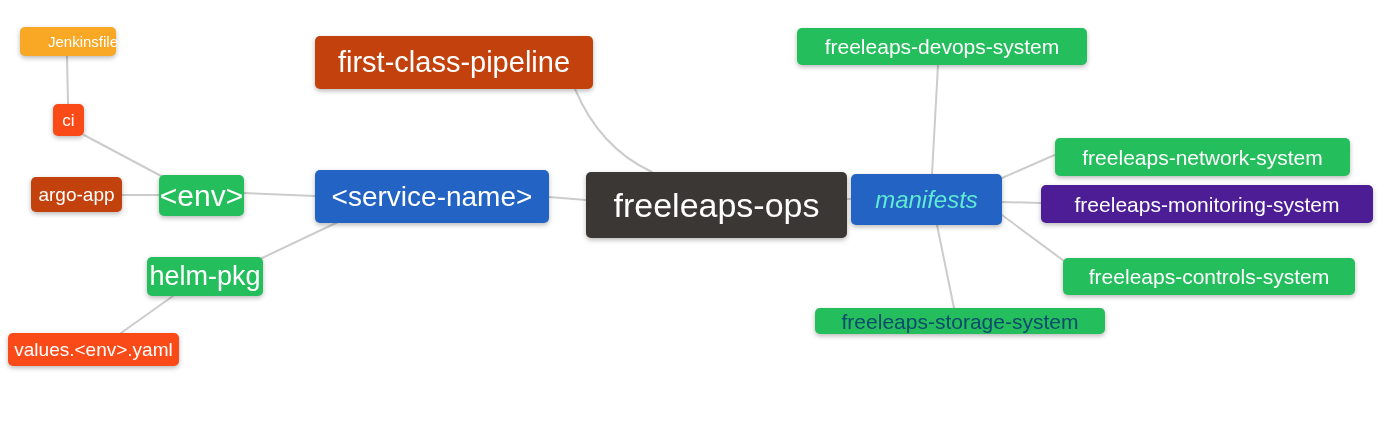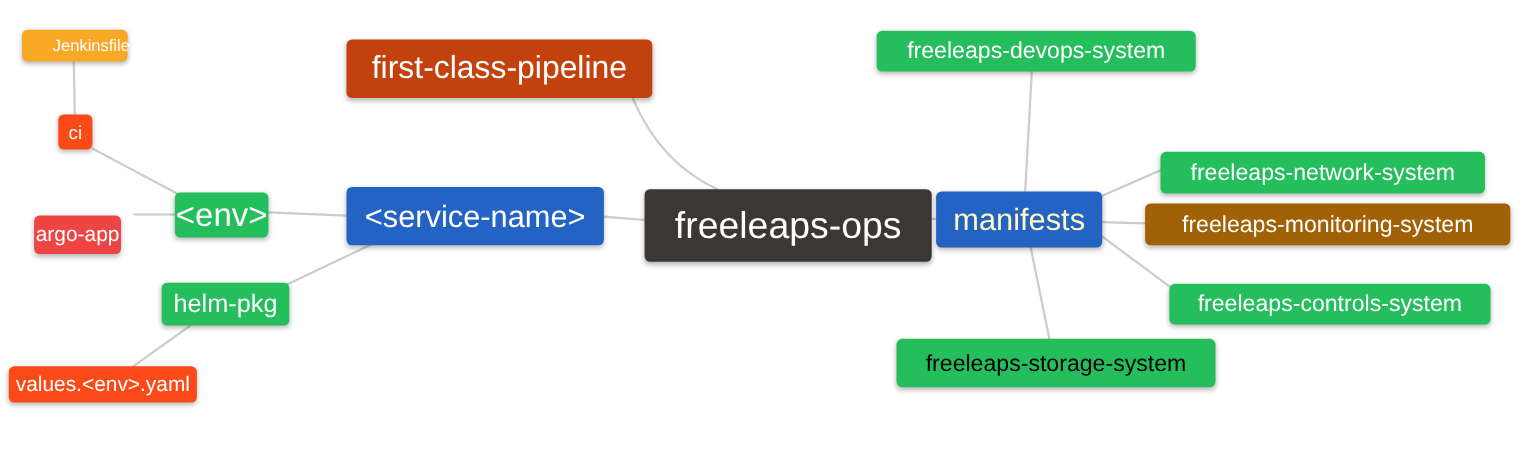--- a/index.html
+++ b/index.html
@@ -53,26 +53,26 @@
       <line x1="932" y1="174" x2="938" y2="65" stroke="#cccccc" stroke-width="2" stroke-linecap="round"></line>
       <line x1="1002" y1="178" x2="1066" y2="150" stroke="#cccccc" stroke-width="2" stroke-linecap="round"></line>
       <line x1="1002" y1="202" x2="1041" y2="203" stroke="#cccccc" stroke-width="2" stroke-linecap="round"></line>
       <line x1="1002" y1="215" x2="1064" y2="261" stroke="#cccccc" stroke-width="2" stroke-linecap="round"></line>
       <line x1="937" y1="225" x2="954" y2="308" stroke="#cccccc" stroke-width="2" stroke-linecap="round"></line>
     </svg>
   <div id="node-layer">
       <div class="node" style="left: 586px; top: 172px; width: 261px; height: 66px; font-size: 34px; background: rgb(59, 55, 53); color: rgb(255, 255, 255);">freeleaps-ops</div>
       <div class="node" style="left: 315px; top: 36px; width: 278px; height: 53px; font-size: 29px; background: #c2410c; color: rgb(255, 255, 255);">first-class-pipeline</div>
       <div class="node" style="left: 315px; top: 170px; width: 234px; height: 53px; font-size: 28px; background: rgb(34, 99, 195); color: rgb(255, 255, 255); text-align: right;">&lt;service-name&gt;</div>
-      <div class="node" style="left: 851px; top: 174px; width: 151px; height: 51px; font-size: 28px; background: rgb(34, 99, 195); color: #fef9c3;">manifests</div>
+      <div class="node" style="left: 851px; top: 174px; width: 151px; height: 51px; font-size: 24px; background: rgb(34, 99, 195); color: #5eead4; font-style: italic;">manifests</div>
       <div class="node" style="left: 159px; top: 175px; width: 85px; height: 41px; font-size: 30px; background: rgb(36, 190, 92); color: rgb(255, 255, 255);">&lt;env&gt;</div>
-      <div class="node" style="left: 147px; top: 257px; width: 116px; height: 39px; font-size: 23px; background: rgb(36, 190, 92); color: rgb(255, 255, 255);">helm-pkg</div>
+      <div class="node" style="left: 147px; top: 257px; width: 116px; height: 39px; font-size: 27px; background: rgb(36, 190, 92); color: rgb(255, 255, 255);">helm-pkg</div>
       <div class="node" style="left: 53px; top: 104px; width: 31px; height: 32px; font-size: 17px; background: rgb(250, 74, 23); color: rgb(255, 255, 255);">ci</div>
-      <div class="node" style="left: 31px; top: 177px; width: 79px; height: 35px; font-size: 19px; background: #ef4444; color: rgb(255, 255, 255); margin-top: 19px;">argo-app</div>
+      <div class="node" style="left: 31px; top: 177px; width: 91px; height: 35px; font-size: 19px; background: #c2410c; color: rgb(255, 255, 255);">argo-app</div>
       <div class="node" style="left: 8px; top: 333px; width: 171px; height: 33px; font-size: 19px; background: rgb(250, 74, 23); color: rgb(255, 255, 255);">values.&lt;env&gt;.yaml</div>
       <div class="node" style="left: 20px; top: 27px; width: 96px; height: 29px; font-size: 15px; background: rgb(249, 168, 38); color: rgb(255, 255, 255); padding-left: 30px;">Jenkinsfile</div>
       <div class="node" style="left: 797px; top: 28px; width: 290px; height: 37px; font-size: 21px; background: rgb(36, 190, 92); color: rgb(255, 255, 255);">freeleaps-devops-system</div>
       <div class="node" style="left: 1055px; top: 110px; width: 295px; height: 38px; font-size: 21px; background: rgb(36, 190, 92); color: rgb(255, 255, 255); margin-top: 28px;">freeleaps-network-system</div>
-      <div class="node" style="left: 1041px; top: 185px; width: 332px; height: 38px; font-size: 21px; background: #a16207; color: rgb(255, 255, 255);">freeleaps-monitoring-system</div>
+      <div class="node" style="left: 1041px; top: 185px; width: 332px; height: 38px; font-size: 21px; background: #4c1d95; color: rgb(255, 255, 255);">freeleaps-monitoring-system</div>
       <div class="node" style="left: 1063px; top: 258px; width: 292px; height: 37px; font-size: 21px; background: rgb(36, 190, 92); color: rgb(255, 255, 255); text-align: center;">freeleaps-controls-system</div>
-      <div class="node" style="left: 815px; top: 308px; width: 290px; height: 44px; font-size: 21px; background: rgb(36, 190, 92); color: #000000;">freeleaps-storage-system</div>
+      <div class="node" style="left: 815px; top: 308px; width: 290px; height: 26px; font-size: 21px; background: rgb(36, 190, 92); color: #0c4a6e;">freeleaps-storage-system</div>
     </div>
 </div>
 
 </body></html>

